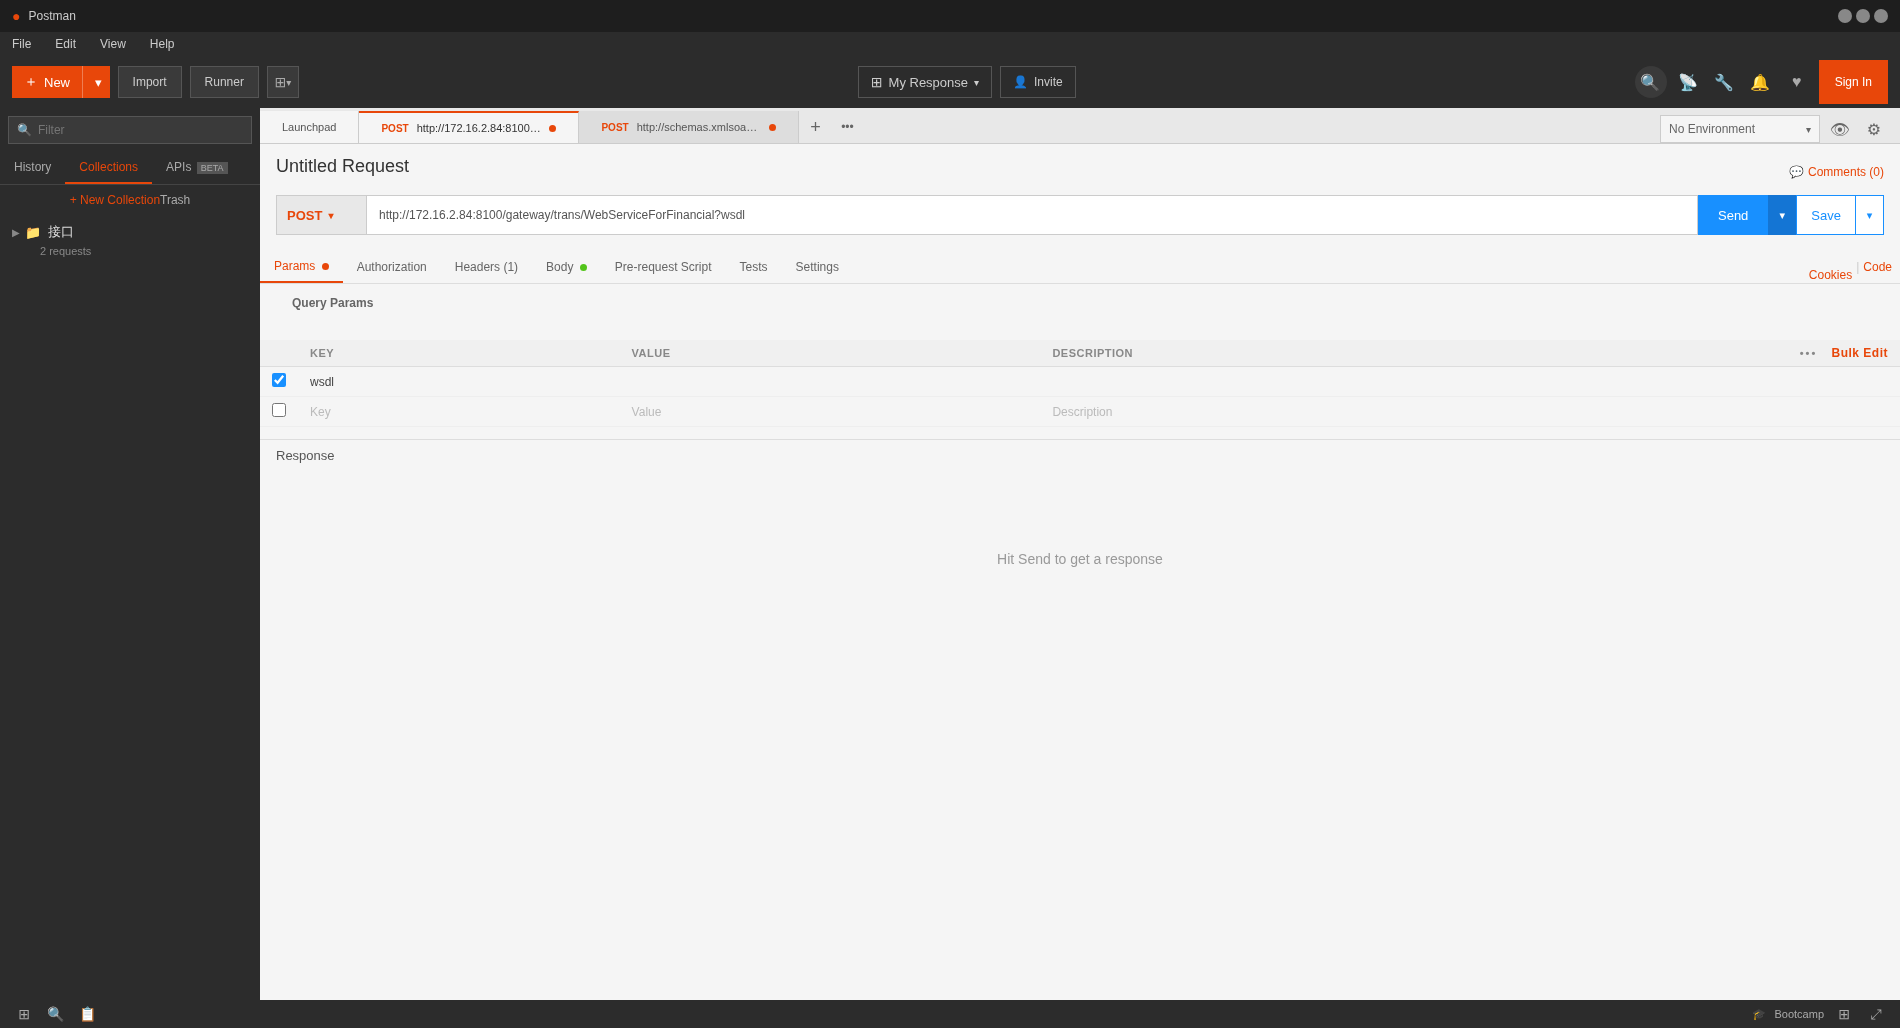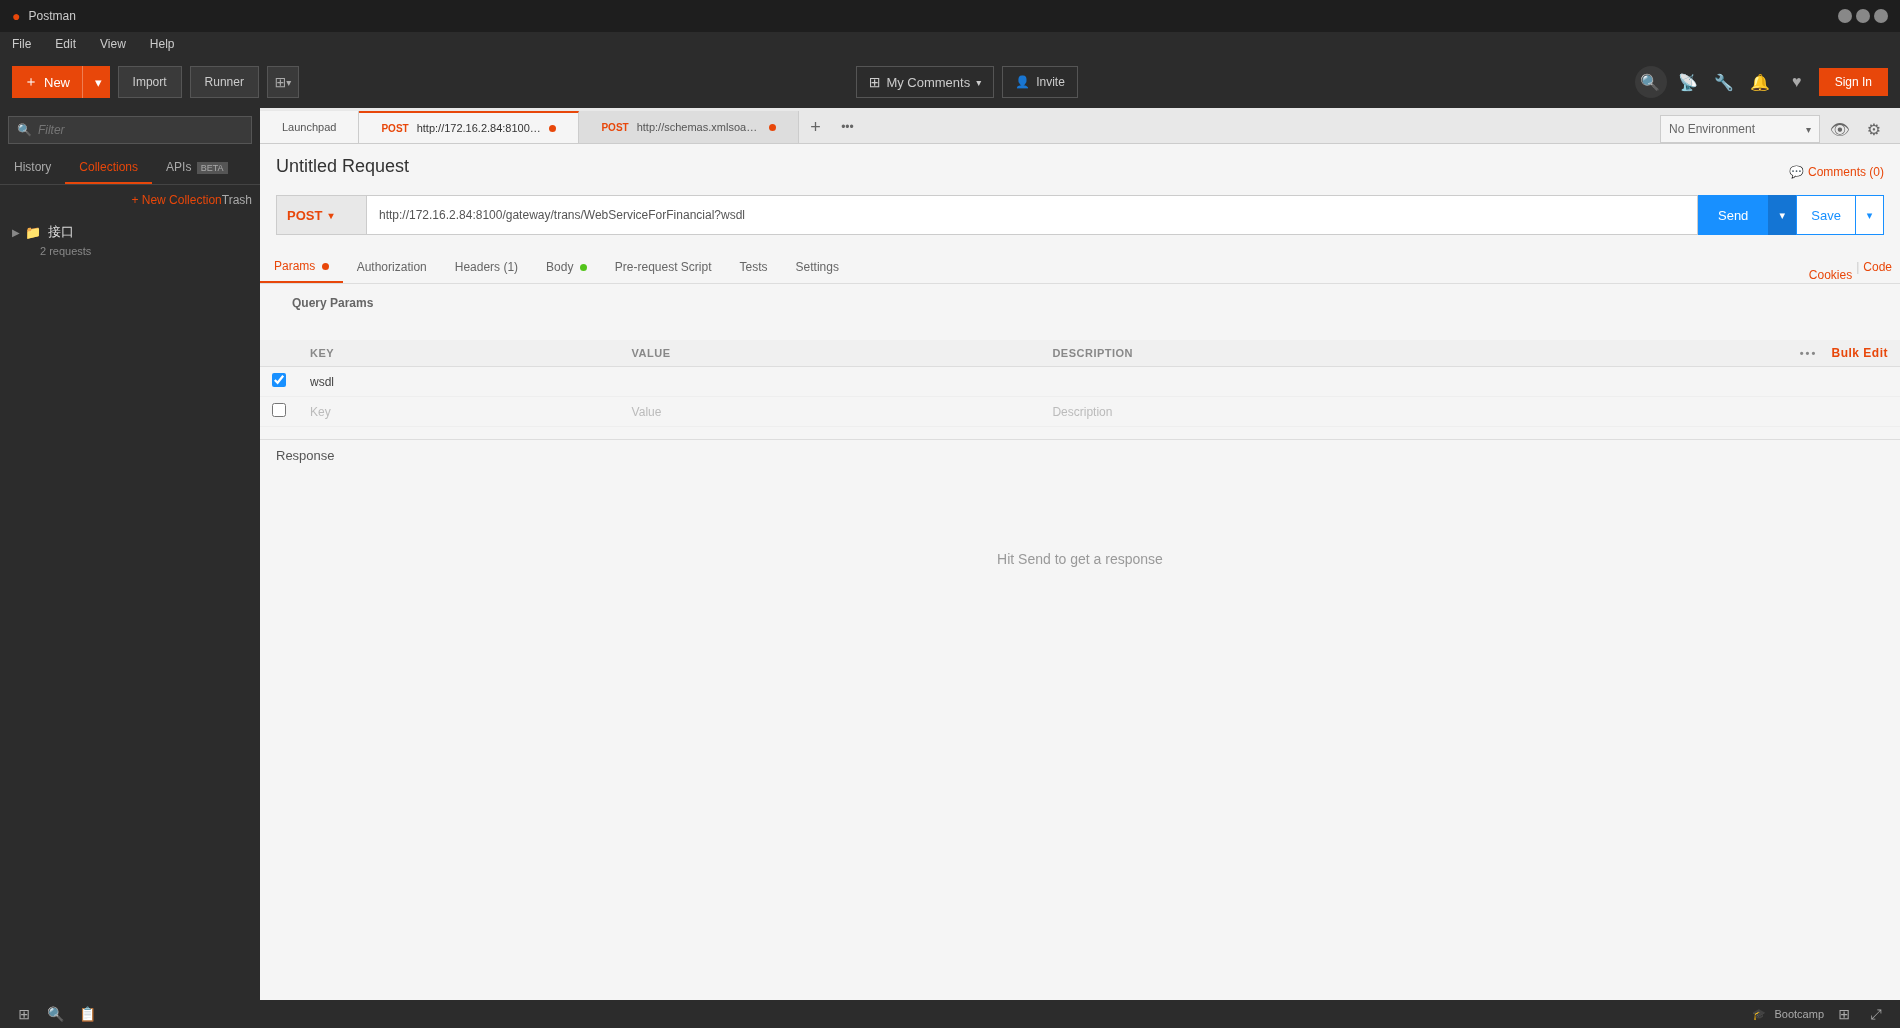--- a/index.html
+++ b/index.html
@@ -109,21 +109,21 @@
       cursor: pointer;
       font-size: 16px;
       display: flex;
       align-items: center;
       justify-content: center;
     }
     .sign-in-btn {
       background: #e8470a;
       border: none;
       color: white;
-      height: 28px;
+      height: 44px;
       padding: 2px 16px;
       cursor: pointer;
       font-size: 12px;
       font-weight: 500;
     }
 
     
     .main-layout {
       display: flex;
       height: calc(1028px - 32px - 24px - 52px - 28px);
@@ -150,21 +150,20 @@
       padding: 0 8px;
       gap: 6px;
     }
     .search-input-wrap input {
       background: transparent;
       border: none;
       outline: none;
       color: #a3a3a3;
       font-size: 12px;
       flex: 1;
-      font-style: italic;
     }
     .sidebar-tabs {
       display: flex;
       border-bottom: 1px solid #444;
     }
     .sidebar-tab {
       padding: 8px 14px;
       color: #aaa;
       cursor: pointer;
       font-size: 12px;
@@ -179,21 +178,21 @@
       color: #aaa;
       font-size: 9px;
       padding: 1px 4px;
       border-radius: 0;
       margin-left: 2px;
       vertical-align: middle;
     }
     .sidebar-actions {
       padding: 8px;
       display: flex;
-      justify-content: flex-end;
+      justify-content: center;
       align-items: center;
     }
     .new-collection-btn {
       background: transparent;
       border: none;
       color: #e8470a;
       font-size: 12px;
       cursor: pointer;
       display: flex;
       align-items: center;
@@ -518,21 +517,21 @@
   </button>
   <button class="import-btn">Import</button>
   <button class="runner-btn">Runner</button>
   <div style="width:32px; height:32px; background:#3a3a3a; border:1px solid #555; display:flex; align-items:center; justify-content:center; cursor:pointer;">
     <span style="color:#aaa; font-size:14px;">⊞</span>
     <span style="color:#aaa; font-size:10px;">▾</span>
   </div>
   <div class="toolbar-middle">
     <button class="workspace-btn">
       <span style="font-size:14px;">⊞</span>
-      <span>My Comments</span>
+      <span>My Response</span>
       <span class="chevron">▾</span>
     </button>
     <button class="invite-btn">
       <span style="font-size:12px;">👤</span>
       <span>Invite</span>
     </button>
   </div>
   <div class="toolbar-right">
     <button class="toolbar-icon-btn" style="background:#3a3a3a;border-radius:50%;width:32px;height:32px;">
       <span style="color:#aaa;">🔍</span>

